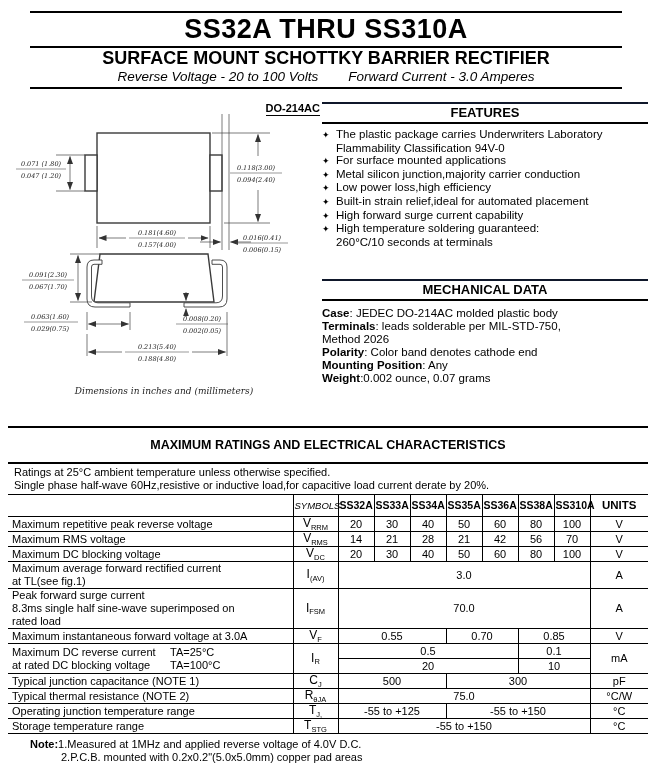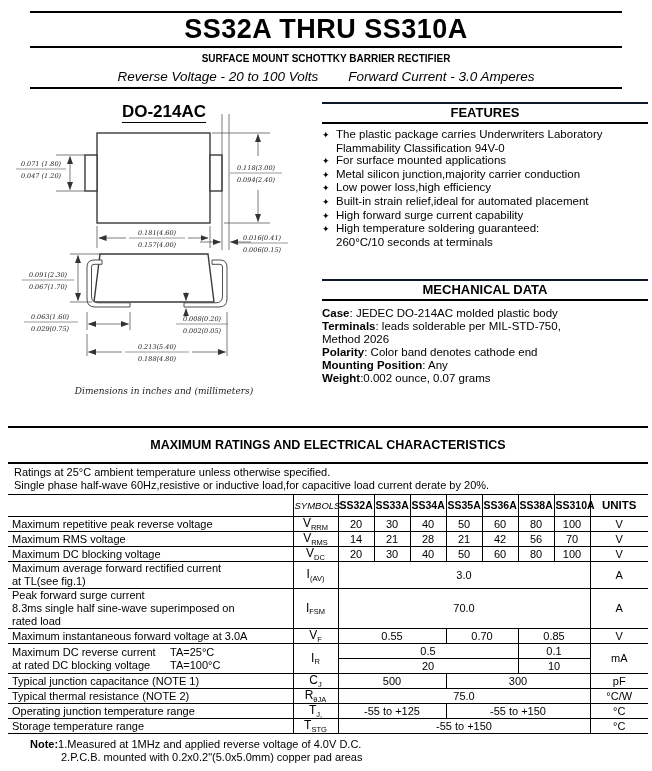--- a/index.html
+++ b/index.html
@@ -8,27 +8,27 @@
     position:relative; width:652px; height:771px; margin:0 auto;
     background:#ffffff; color:#000;
     font-family:"Liberation Sans", sans-serif; overflow:hidden;
   }
   .rule2 { height:2px; background:#000; }
 
   
   .hdr { position:absolute; left:30px; top:0; width:592px; }
   .hdr .rule-top { margin-top:11px; }
   .doc-title { font-size:27px; font-weight:bold; text-align:center; line-height:33px; letter-spacing:.5px; }
-  .doc-subtitle { font-size:10px; font-weight:bold; text-align:center; line-height:19px; margin-top:1px; }
+  .doc-subtitle { font-size:18px; font-weight:bold; text-align:center; line-height:19px; margin-top:1px; }
   .doc-tagline { font-size:13.5px; font-style:italic; text-align:center; line-height:17px; padding-bottom:2px; }
   .doc-tagline .sep { display:inline-block; width:30px; }
 
   
   .pkg { position:absolute; left:8px; top:100px; width:312px; height:300px; }
-  .pkg-title { position:absolute; top:2px; width:100%; text-align:center; font-size:17px; font-weight:bold; }
+  .pkg-title { position:absolute; top:2px; width:100%; text-align:right; font-size:11px; font-weight:bold; }
   .pkg-title span { border-bottom:1.5px solid #000; padding-bottom:1px; }
   .pkg svg { position:absolute; left:0; top:0; }
   .pkg-caption { position:absolute; top:286px; width:100%; text-align:center;
                  font-family:"DejaVu Serif", serif; font-style:italic; font-size:9px; color:#222; }
   .dimtxt { font-family:"DejaVu Serif", serif; font-style:italic; font-size:6.5px; fill:#222; text-anchor:middle; }
   .dln { stroke:#444; stroke-width:.7; fill:none; }
   .frbar { stroke:#555; stroke-width:.6; }
   .body-ln { fill:#fff; stroke:#3a3a3a; stroke-width:1.4; }
   .lead-ln { fill:#fff; stroke:#3a3a3a; stroke-width:.9; }
 

